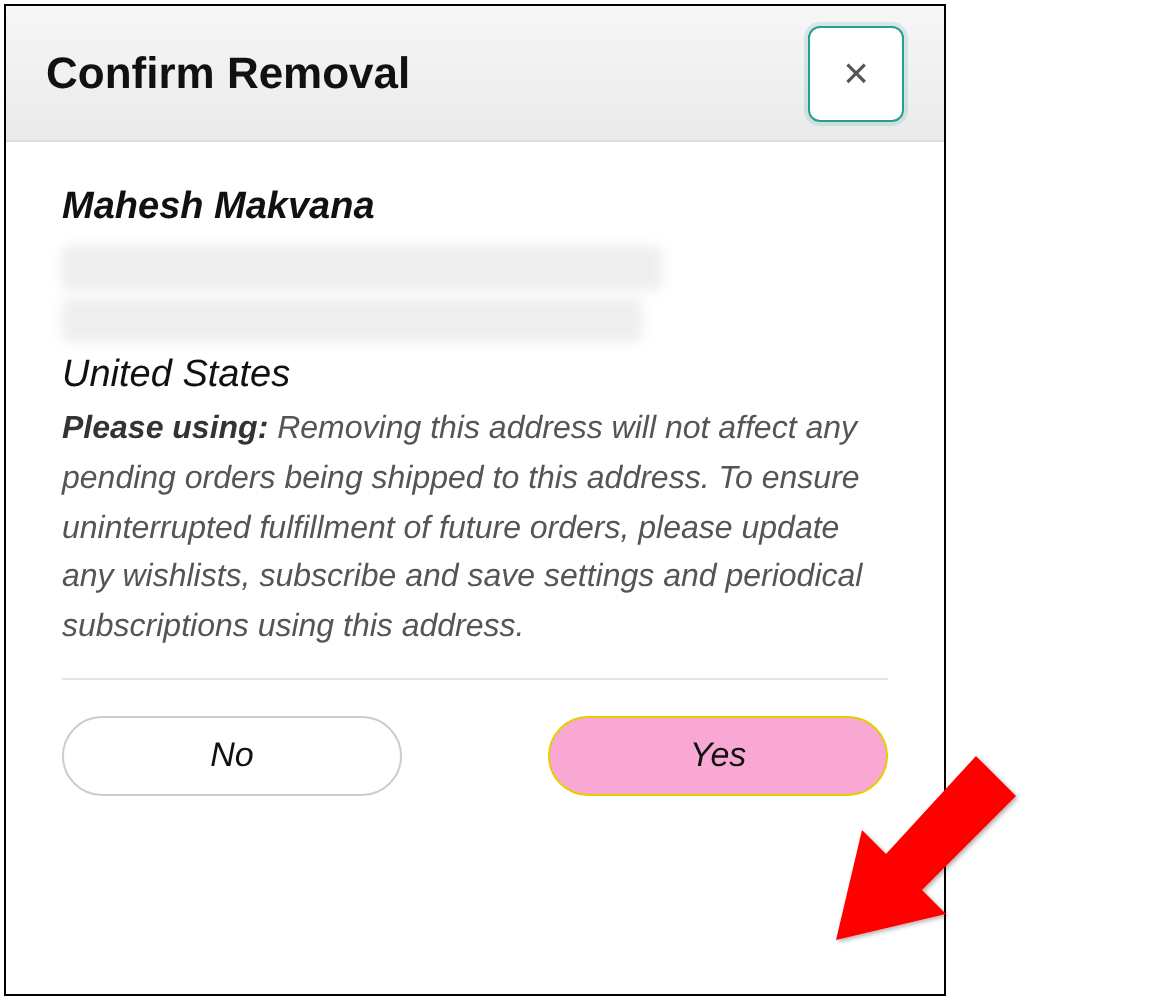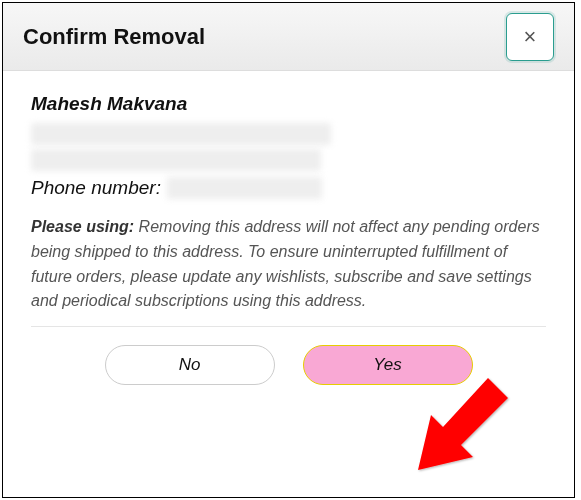--- a/index.html
+++ b/index.html
@@ -9,21 +9,21 @@
     }
     body {
       font-family: "Amazon Ember", Arial, sans-serif;
       width: 581px;
       height: 500px;
       background: #fff;
       position: relative;
     }
     .dialog {
       border: 1px solid #000;
-      width: 573px;
+      width: 471px;
       height: 496px;
       margin: 2px;
       background: #fff;
     }
     .header {
       background: linear-gradient(to bottom, #f7f7f7, #eaeaea);
       border-bottom: 1px solid #ddd;
       padding: 16px 20px;
       display: flex;
       justify-content: space-between;
@@ -96,21 +96,21 @@
       font-weight: bold;
       color: #333;
     }
     .divider {
       border: none;
       border-top: 1px solid #e5e5e5;
       margin: 4px 0 18px 0;
     }
     .buttons {
       display: flex;
-      justify-content: center;
+      justify-content: space-between;
       gap: 28px;
       padding-bottom: 10px;
     }
     .btn {
       width: 170px;
       height: 40px;
       border-radius: 20px;
       font-size: 17px;
       cursor: pointer;
       display: flex;
@@ -141,24 +141,21 @@
   <div class="header">
     <div class="header-title">Confirm Removal</div>
     <div class="close-btn">
       <span>×</span>
     </div>
   </div>
   <div class="content">
     <div class="name">Mahesh Makvana</div>
     <div class="blurred blur1"></div>
     <div class="blurred blur2"></div>
-    <div class="phone-row">
-      <span>Phone number:</span>
-      <span class="blur-phone"></span>
-    </div>
+    <div class="country">United States</div>
     <p class="note">
       <span class="note-label">Please using:</span><span> Removing this address will not affect any pending orders being shipped to this address. To ensure uninterrupted fulfillment of future orders, please update any wishlists, subscribe and save settings and periodical subscriptions using this address.</span>
     </p>
     <hr class="divider">
     <div class="buttons">
       <div class="btn btn-no">
         <span>No</span>
       </div>
       <div class="btn btn-yes">
         <span>Yes</span>

